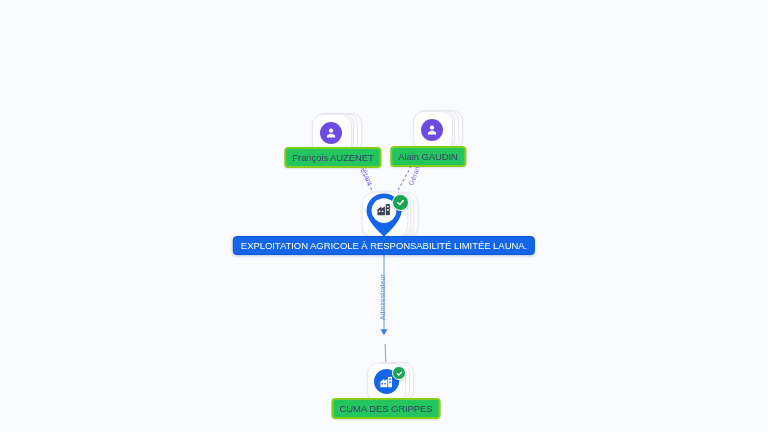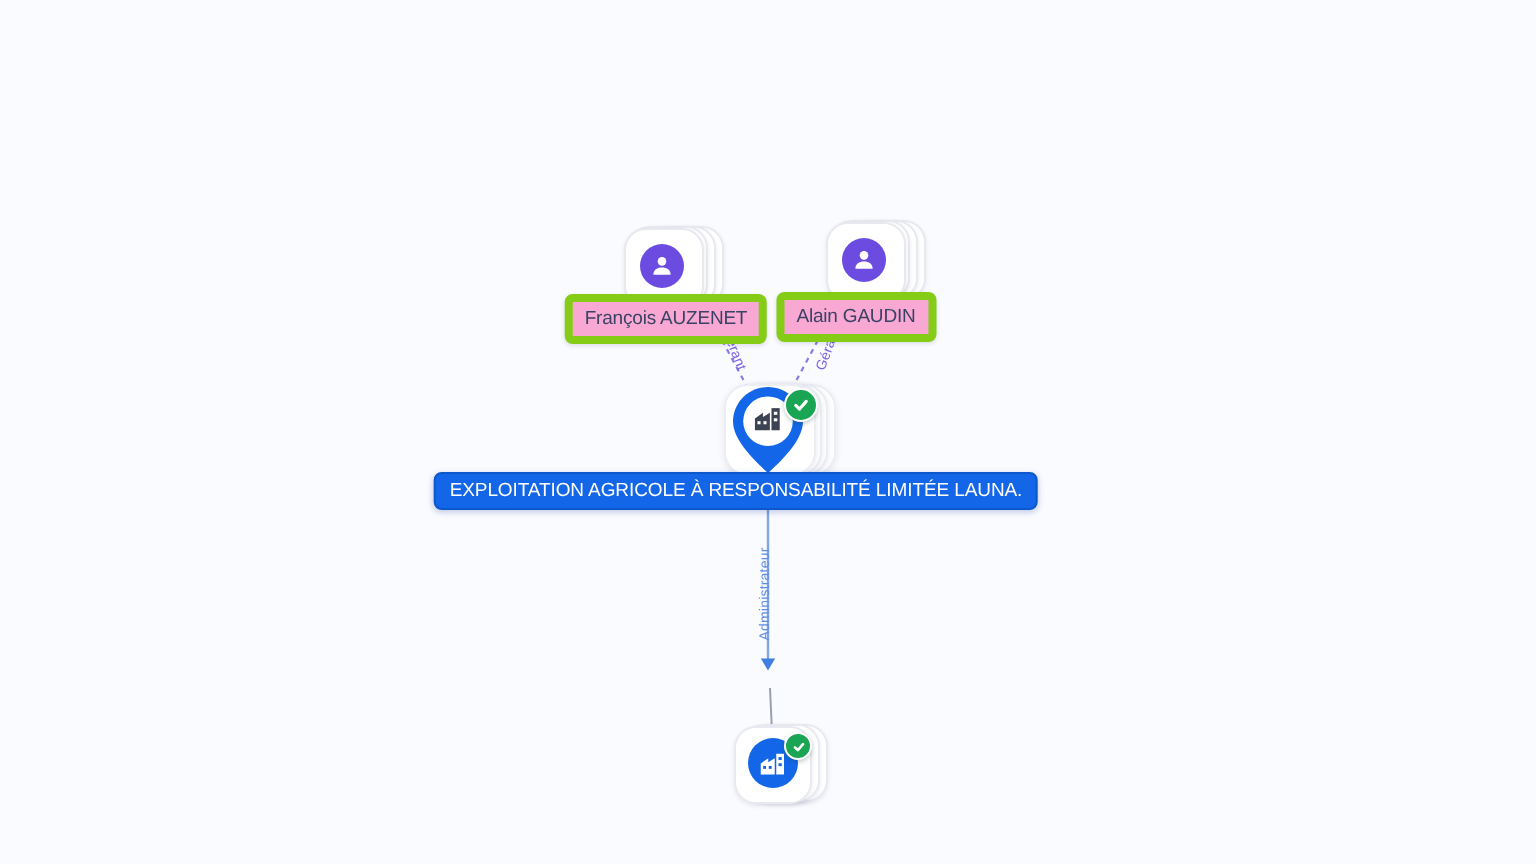--- a/index.html
+++ b/index.html
@@ -149,23 +149,23 @@
     left: 6px;
     top: -15px;
     width: 12px;
     height: 12px;
   }
 
   
   .pill-label {
     position: absolute;
     transform: translateX(-50%);
-    background: #f9a8d4;
+    background: #22c55e;
     color: #394264;
-    border: 4px solid #84cc16;
+    border: 2px solid #84cc16;
     border-radius: 4px;
     padding: 3px 6px 3px 6px;
     font-size: 9.5px;
     line-height: 11px;
     white-space: nowrap;
     box-shadow: 0 1px 2px rgba(40,50,90,0.13);
     letter-spacing: -0.1px;
   }
 
   .banner-label {
@@ -281,21 +281,21 @@
         <rect x="16.4" y="12.2" width="2.6" height="2.3" fill="#ffffff"></rect>
       </svg>
     </div>
 
     <div class="badge-check">
       <svg width="9" height="9" viewBox="0 0 24 24" fill="none" stroke="#ffffff" stroke-width="4.2" stroke-linecap="round" stroke-linejoin="round">
         <path d="M5 12.6 L10 17.4 L19 7.2"></path>
       </svg>
     </div>
   </div>
-  <div class="banner-label" style="left:368px; top:236px;">EXPLOITATION AGRICOLE À RESPONSABILITÉ LIMITÉE LAUNA.</div>
+  <div class="banner-label" style="left:384px; top:236px;">EXPLOITATION AGRICOLE À RESPONSABILITÉ LIMITÉE LAUNA.</div>
 
   <div class="node" style="left:386px; top:381px;">
     <div class="circ-stack">
       <div class="circ-card k3"></div>
       <div class="circ-card k2"></div>
       <div class="circ-card k1"></div>
     </div>
     <div class="circ-icon">
       <svg width="15" height="15" viewBox="0 0 24 24" fill="#ffffff">
         <path d="M2.2 21.2 V12.4 L8.2 8.1 V11.3 L13.4 8.1 V21.2 Z"></path>
@@ -305,14 +305,15 @@
         <rect x="16.4" y="7.3" width="2.6" height="2.3" fill="#1366e8"></rect>
         <rect x="16.4" y="12.2" width="2.6" height="2.3" fill="#1366e8"></rect>
       </svg>
     </div>
     <div class="badge-check small">
       <svg width="7" height="7" viewBox="0 0 24 24" fill="none" stroke="#ffffff" stroke-width="4.4" stroke-linecap="round" stroke-linejoin="round">
         <path d="M5 12.6 L10 17.4 L19 7.2"></path>
       </svg>
     </div>
   </div>
+  <div class="pill-label" style="left:386px; top:398px;">CUMA DES GRIPPES</div>
 
 </div>
 
 </body></html>

